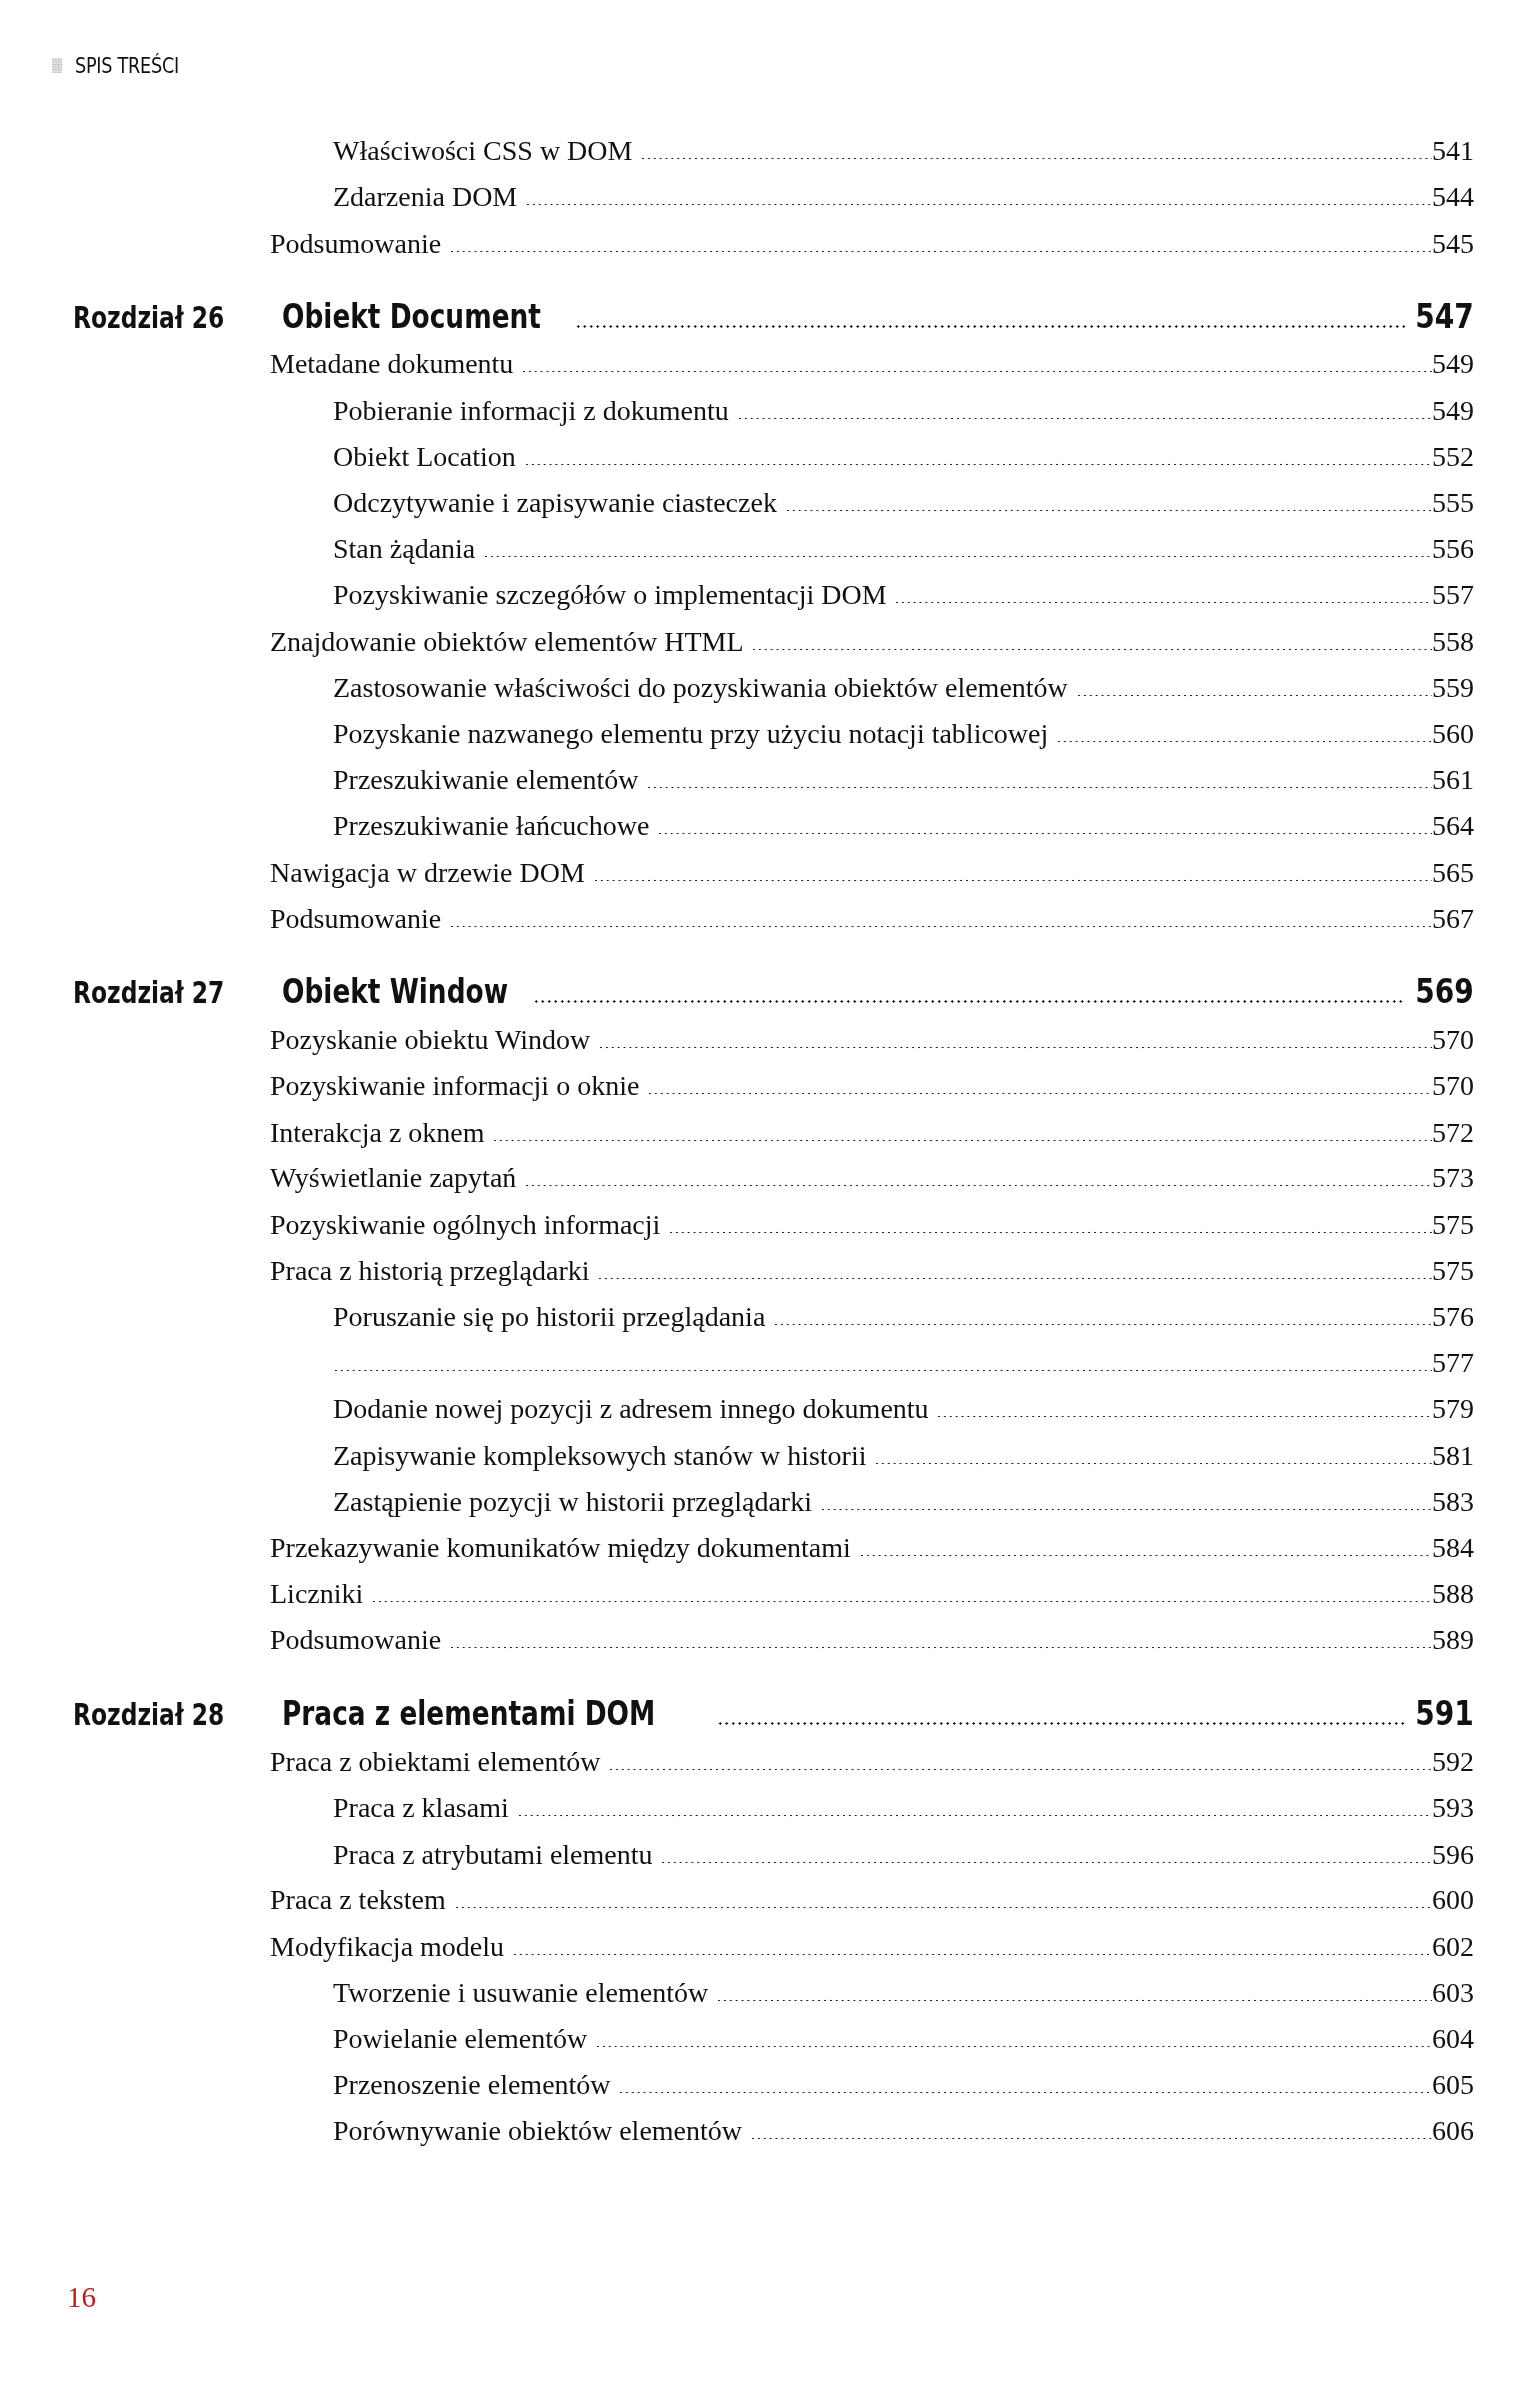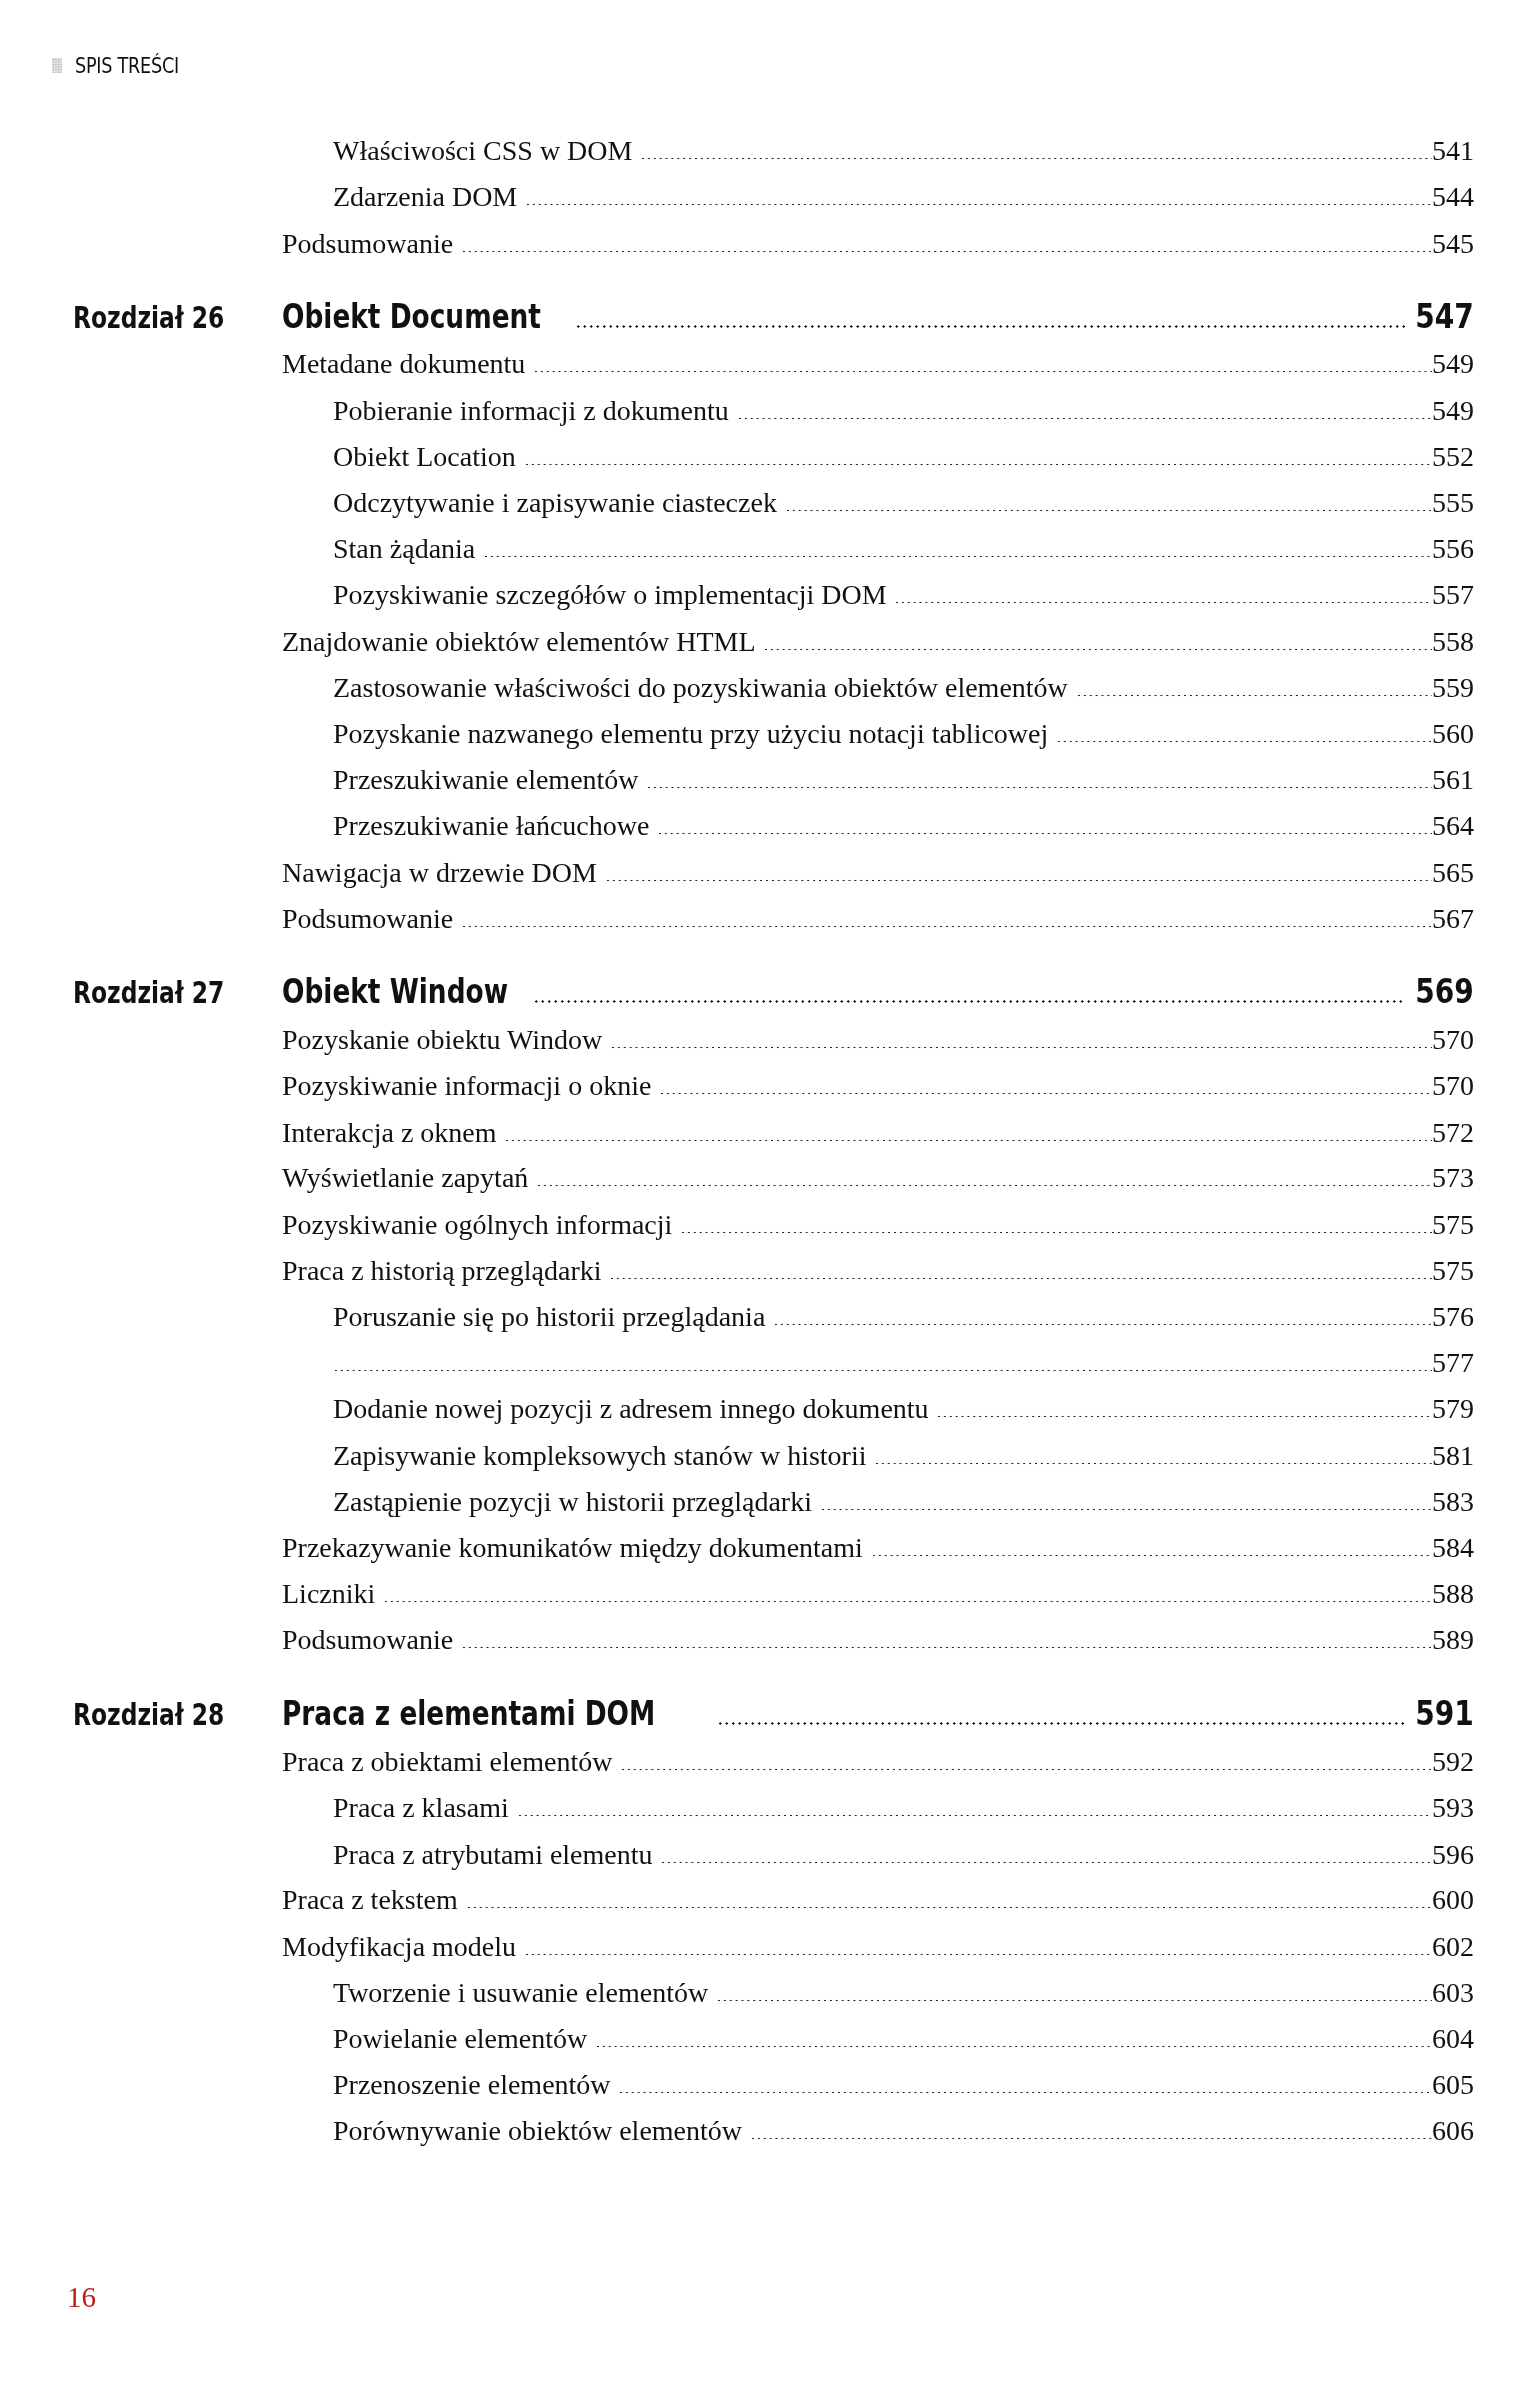--- a/index.html
+++ b/index.html
@@ -7,21 +7,21 @@
   .header { position: absolute; left: 52px; top: 44px; display: flex; align-items: center; gap: 13px; margin-top: 9px; }
   .header-icon { width: 9.8px; height: 15.7px; background-image: radial-gradient(#9a9a9a 0.7px, transparent 0.8px); background-size: 2.6px 2.6px; background-color: #e0e0e0; }
   .header-title { font-family: "DejaVu Sans", sans-serif; font-size: 21.5px; letter-spacing: -0.3px; color: #111; transform: scaleX(0.82); transform-origin: left center; }
   .toc { position: absolute; left: 0; top: 0; width: 1535px; }
   .row { position: absolute; left: 0; width: 1535px; height: 46px; }
   .row .chap { position: absolute; left: 73px; bottom: 9.1px; font-family: "DejaVu Sans", sans-serif; font-weight: bold; font-size: 30px; transform: scaleX(0.78); transform-origin: left bottom; white-space: nowrap; }
   .row .entry { position: absolute; right: 61px; bottom: 9.1px; display: flex; align-items: baseline; white-space: nowrap; }
   .row .title { font-family: "Liberation Serif", serif; font-size: 28px; white-space: nowrap; padding-right: 7.8px; }
   .row .dots { flex: 1; height: 2.6px; margin-bottom: 3.9px; background-image: radial-gradient(circle, #222 0.8px, transparent 1px); background-size: 5.9px 2.6px; background-repeat: repeat-x; }
   .row .page { font-family: "Liberation Serif", serif; font-size: 28px; }
-  .row.lvl1 .entry { left: 282px; }
+  .row.lvl1 .entry { left: 270px; }
   .row.lvl2 .entry { left: 333px; }
   .row.lvl0 .entry { left: 282px; bottom: 7.8px; justify-content: flex-end; }
   .row.lvl0 .title, .row.lvl0 .page { font-family: "DejaVu Sans", sans-serif; font-weight: bold; font-size: 33px; }
   .row.lvl0 .title { transform: scaleX(0.8); transform-origin: left bottom; margin-right: -39px; }
   .row.lvl0 .page { transform: scaleX(0.85); transform-origin: right bottom; }
   .row.lvl0 .dots { background-size: 6.5px 3.3px; height: 3.3px; background-image: radial-gradient(circle, #111 1.2px, transparent 1.4px); }
   .footer-page { position: absolute; left: 67px; top: 2281px; font-family: "Liberation Serif", serif; font-size: 29px; color: #b91c1c; }
 </style>
 </head>
 <body>

